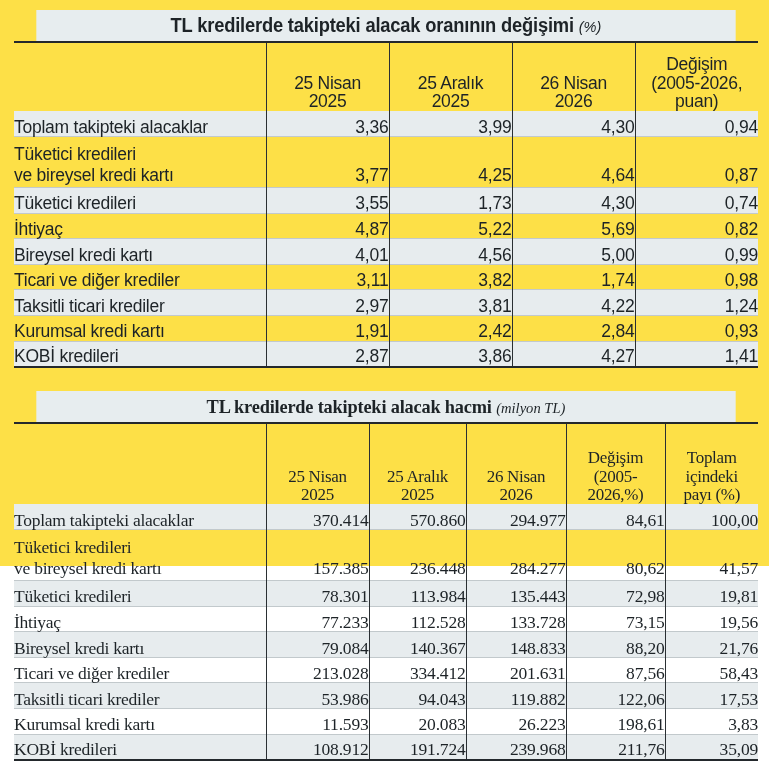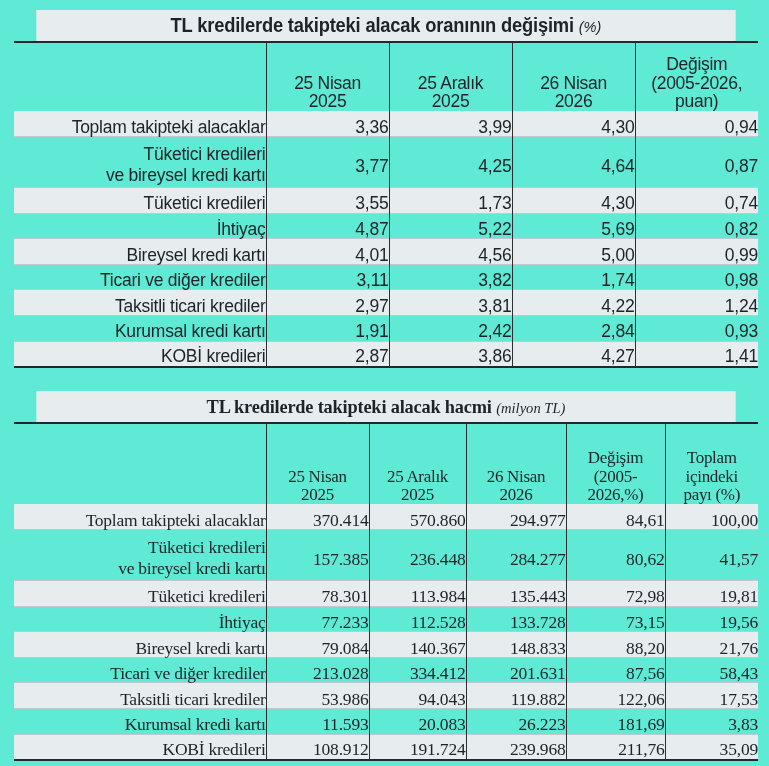--- a/index.html
+++ b/index.html
@@ -10,23 +10,23 @@
   body {
     width: 769px;
     height: 766px;
     font-family: "Liberation Sans", "DejaVu Sans", sans-serif;
     color: #1d2327;
     overflow: hidden;
   }
 
   .page {
     width: 769px;
-    height: 766px;
+    height: 566px;
     position: relative;
-    background: #5eead4;
+    background: #fde047;
     box-sizing: border-box;
   }
 
   .table-block {
     position: absolute;
     left: 14px;
     width: 744px;
   }
   #table-block-1 { top: 10px; }
   #table-block-2 { top: 391px; font-family: Liberation Serif, serif; }
@@ -89,27 +89,26 @@
 
   
   tbody tr td {
     height: 25.6px;
     padding: 0 9px 2px 9px;
     text-align: right;
     letter-spacing: -0.2px;
     line-height: 1.05;
   }
   tbody tr td.label {
-    text-align: right;
-    padding-left: 7px;
+    text-align: left;
     letter-spacing: -0.25px;
   }
   tbody tr.tall td {
     height: 51px;
-    padding-bottom: 12px;
+    padding-bottom: 3px;
   }
   tbody tr.tall td.label {
     line-height: 1.17;
     white-space: pre-line;
     padding-bottom: 2px;
   }
   tbody tr.shaded td {
     background: #e7ecee;
   }
   tbody tr td {
@@ -325,21 +324,21 @@
           <td class="vsep">94.043</td>
           <td class="vsep">119.882</td>
           <td class="vsep">122,06</td>
           <td class="vsep">17,53</td>
         </tr>
         <tr>
           <td class="label">Kurumsal kredi kartı</td>
           <td class="vsep">11.593</td>
           <td class="vsep">20.083</td>
           <td class="vsep">26.223</td>
-          <td class="vsep">181,69</td>
+          <td class="vsep">198,61</td>
           <td class="vsep">3,83</td>
         </tr>
         <tr class="shaded">
           <td class="label">KOBİ kredileri</td>
           <td class="vsep">108.912</td>
           <td class="vsep">191.724</td>
           <td class="vsep">239.968</td>
           <td class="vsep">211,76</td>
           <td class="vsep">35,09</td>
         </tr>

